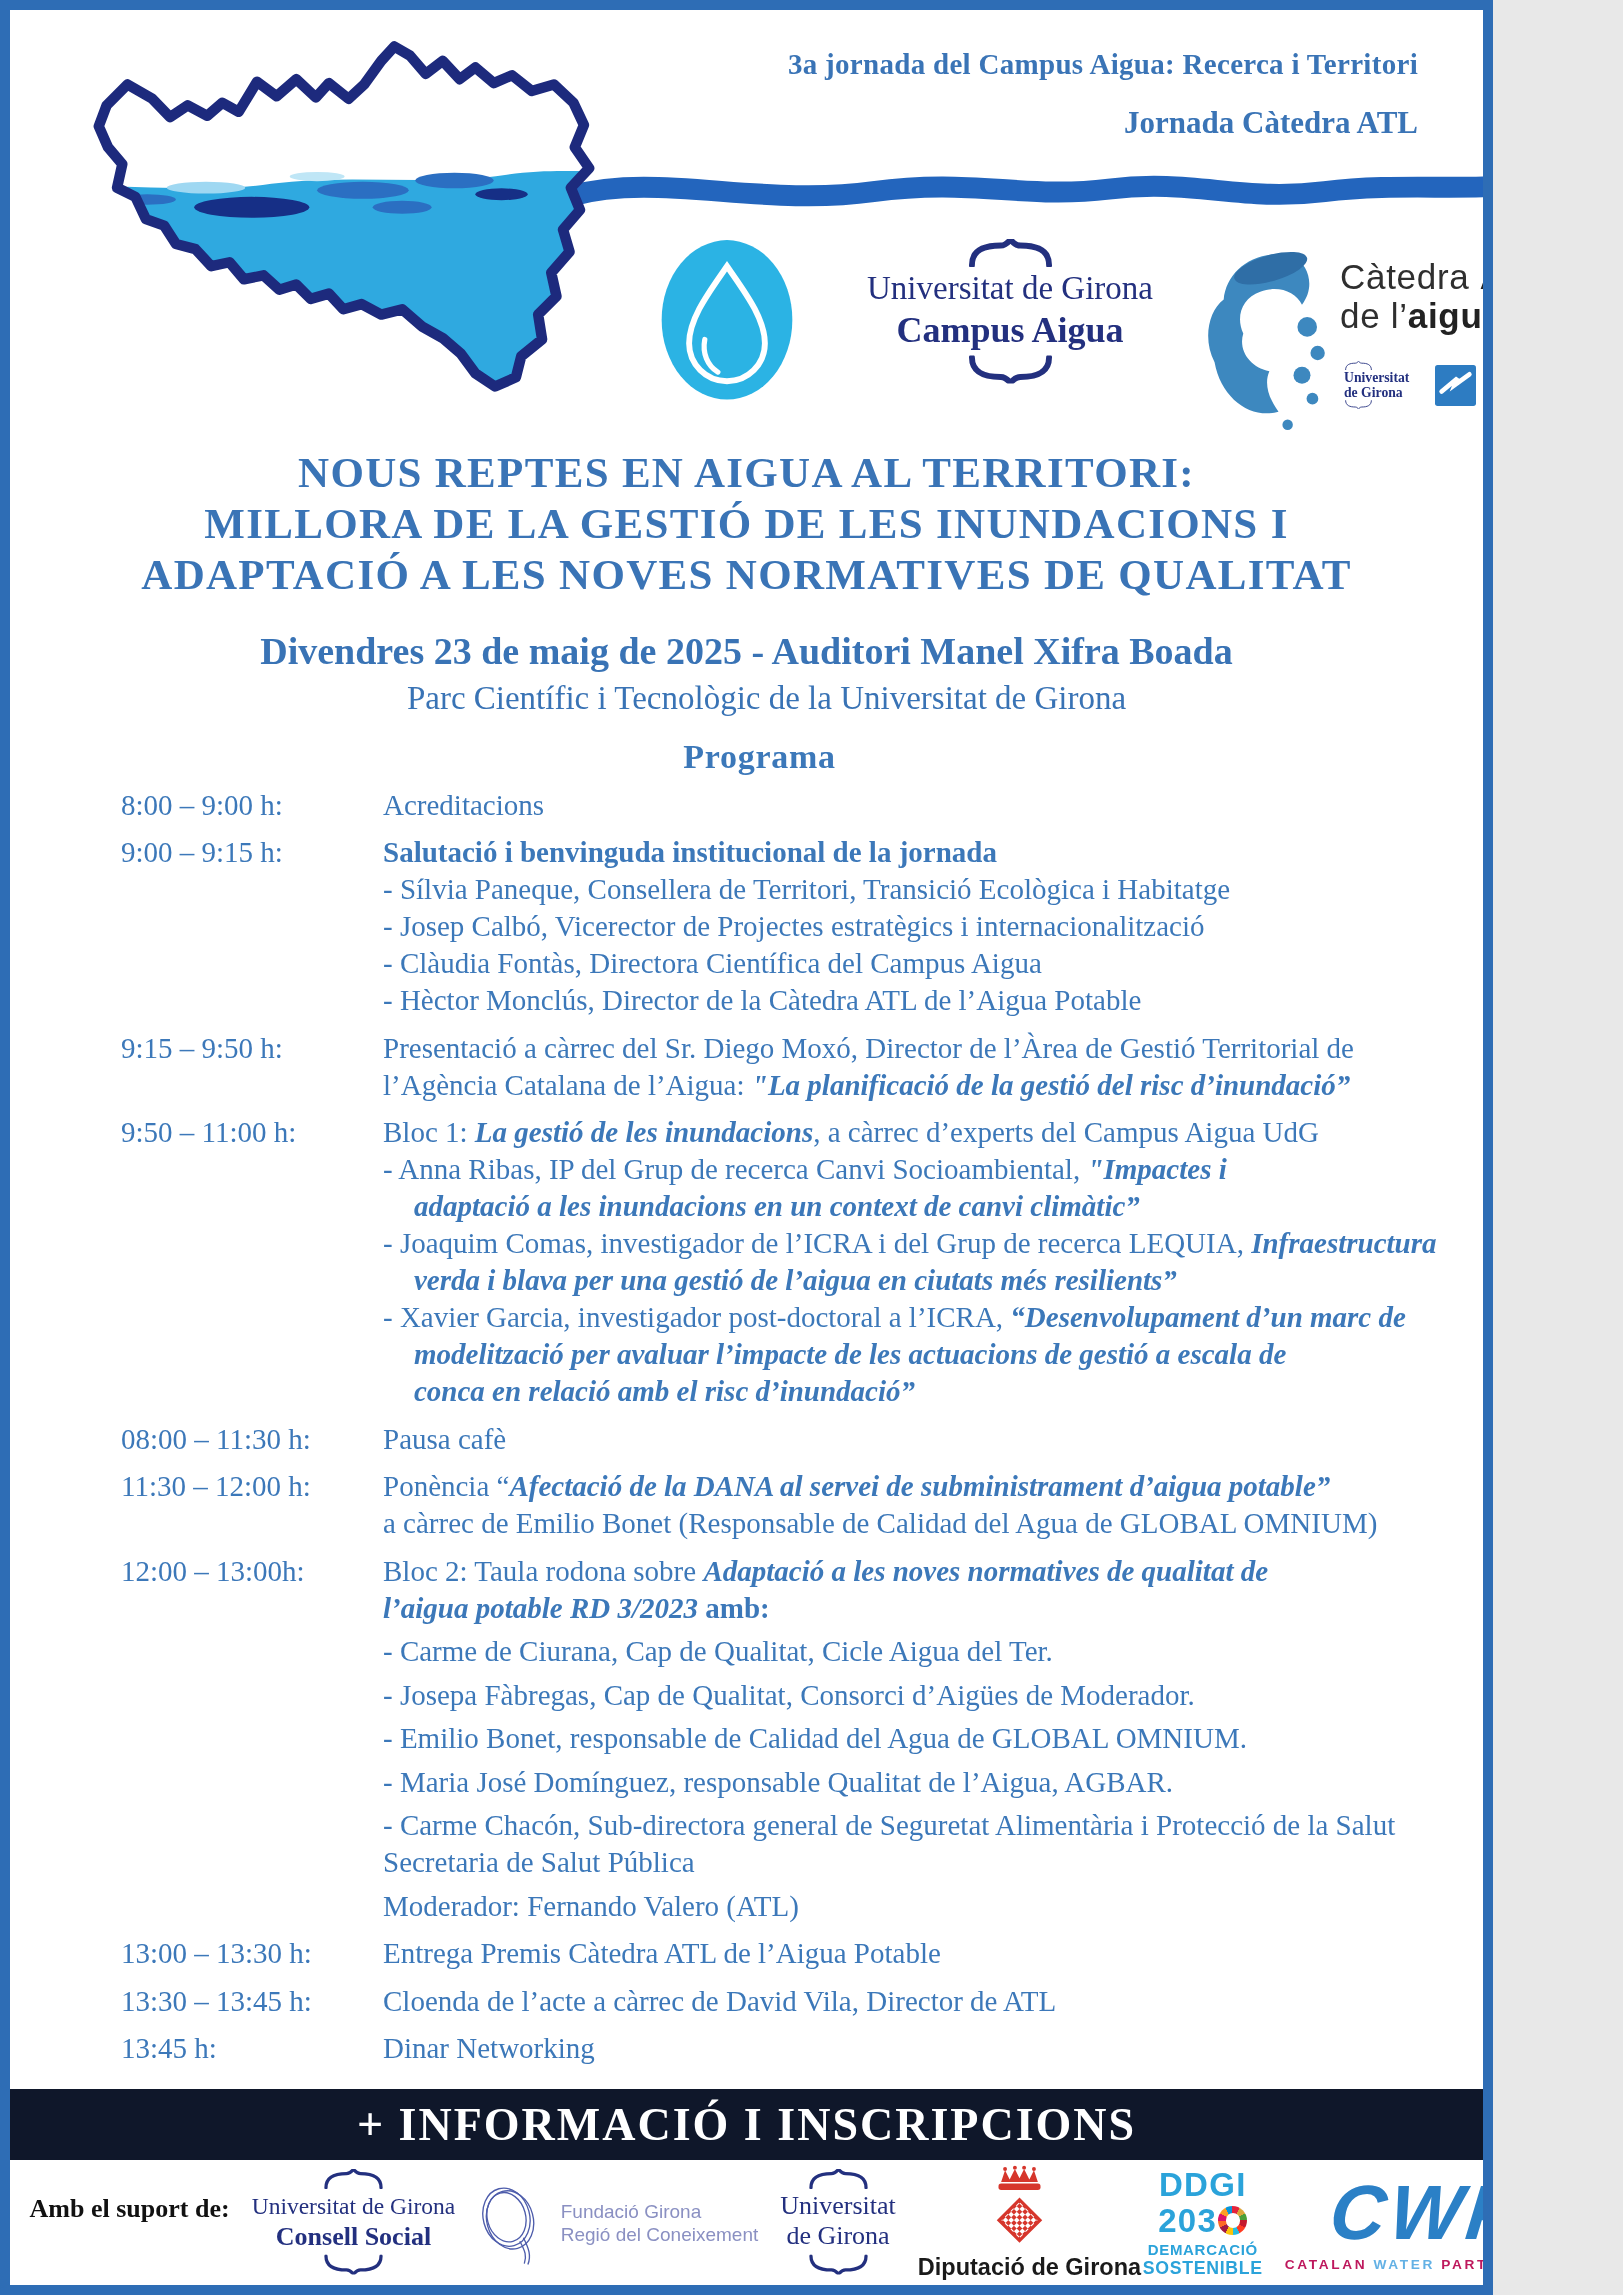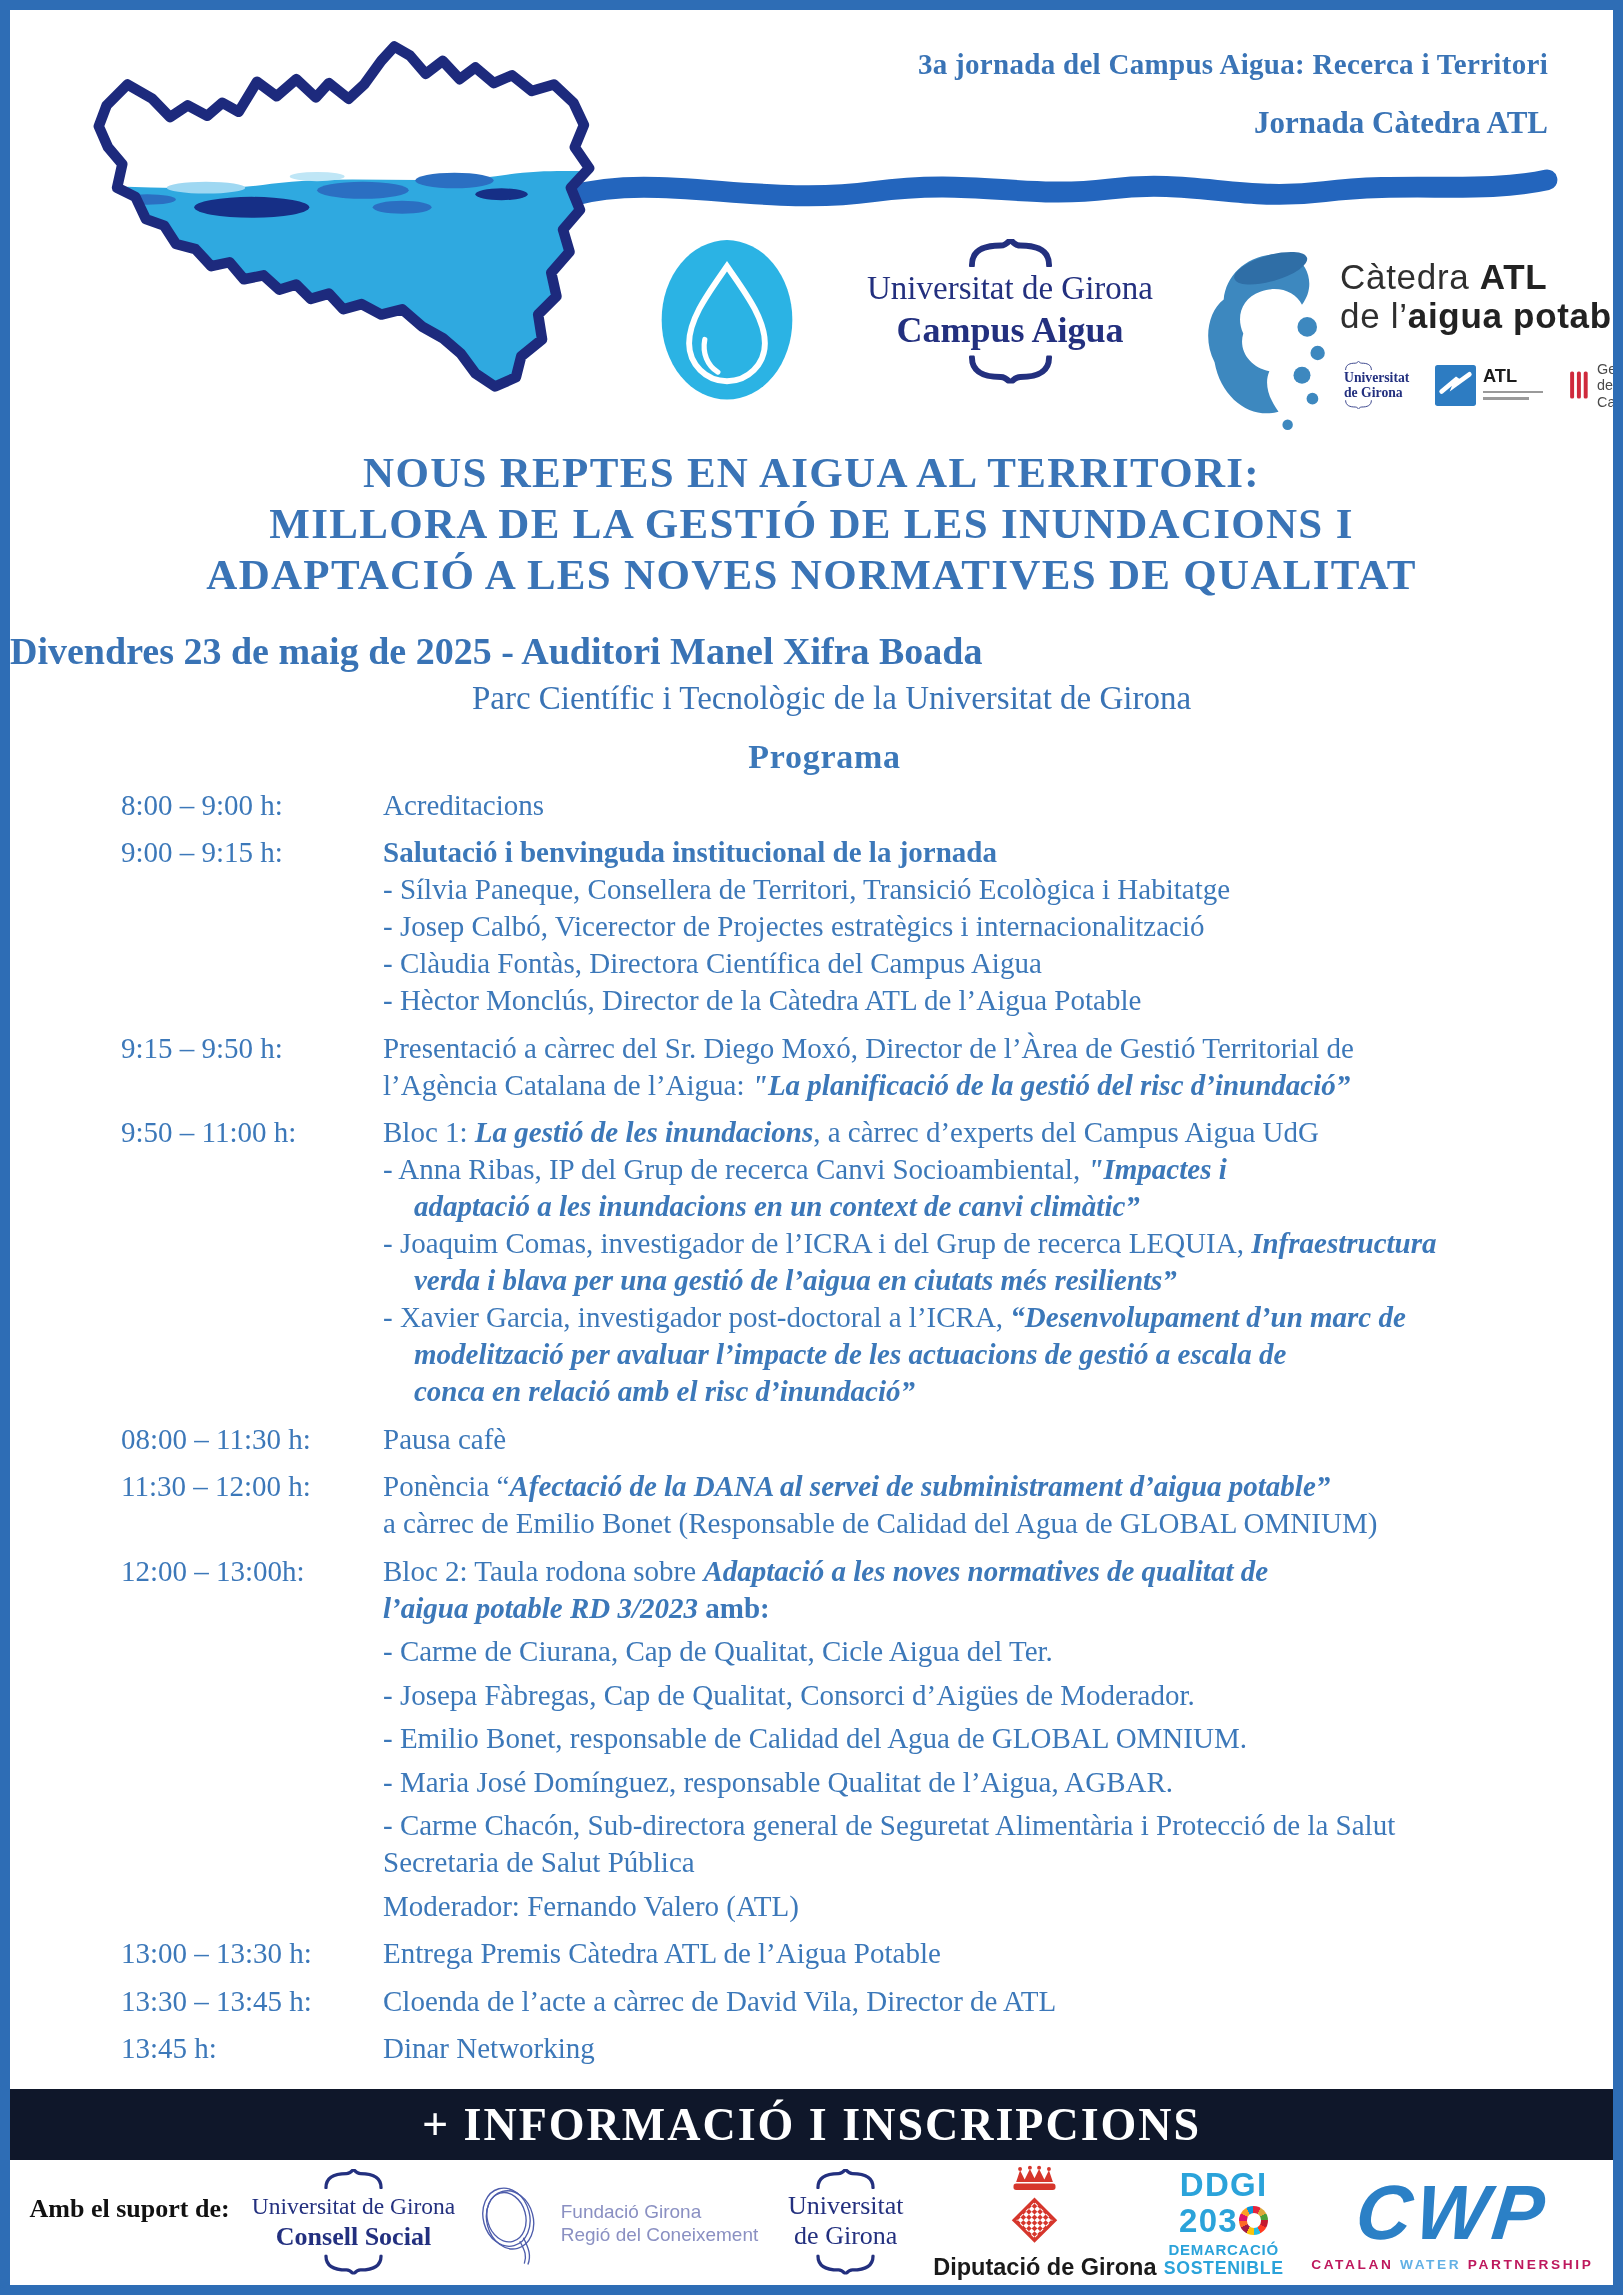--- a/index.html
+++ b/index.html
@@ -1,18 +1,18 @@
 <!DOCTYPE html>
 <html lang="ca" style="font-size:10.5px"><head>
 <meta charset="utf-8">
 <style>
   html,body{margin:0;padding:0;background:#e8e8e8;}
   .page{
     position:relative;
-    width:1623px;height:2295px;
+    width:1493px;height:2295px;
     box-sizing:border-box;
     background:#ffffff;
     border:10.5px solid #2e6db5;
     font-family:"Liberation Serif","DejaVu Serif",serif;
     overflow:hidden;
   }
   
   .ribbon-svg{position:absolute;left:556px;top:145px;}
   .map-svg{position:absolute;left:26px;top:9.2px;}
   .kicker{position:absolute;right:65px;top:38px;text-align:right;color:#3a74b6;}
@@ -31,21 +31,21 @@
   .catedra-subs{position:absolute;left:149px;top:122px;display:flex;align-items:center;gap:26px;}
   .sub-udg{color:#23307f;font-size:13.7px;line-height:15px;font-weight:700;text-align:left;}
   .sub-udg .bkt{display:block;}
   .sub-atl{display:flex;align-items:flex-start;gap:6.5px;}
   .sub-atl-txt{font-family:"Liberation Sans",sans-serif;font-weight:800;font-size:18.3px;color:#1c1c1c;}
   .sub-atl-bars{width:60px;height:2.6px;background:#9a9a9a;margin-top:3.9px;}
   .sub-gencat{display:flex;align-items:center;gap:7.8px;font-family:"Liberation Sans",sans-serif;font-size:14.4px;line-height:16.3px;color:#4a4a4a;}
   
   .title-block{position:absolute;left:0;right:0;top:437px;text-align:center;color:#3a74b6;}
   .title-line{font-size:43px;line-height:51px;font-weight:700;letter-spacing:1.3px;white-space:nowrap;}
-  .date-line{position:absolute;left:0;right:0;top:619px;color:#3973b5;font-size:38px;font-weight:700;white-space:nowrap;}
+  .date-line{position:absolute;left:0;right:0;top:619px;text-align:center;color:#3973b5;font-size:38px;font-weight:700;white-space:nowrap;}
   .venue-line{position:absolute;left:0;right:0;top:670px;text-align:center;color:#3973b5;font-size:33px;white-space:nowrap;padding-left:40px;}
   
   .program{position:absolute;left:111px;right:85px;top:727px;color:#3c78b9;}
   .prog-heading{text-align:center;font-size:34px;font-weight:700;line-height:39px;margin-bottom:10.5px;letter-spacing:0.7px;}
   .prog-row{display:flex;margin-top:10.5px;}
   .prog-row:first-of-type{margin-top:0;}
   .prog-time{flex:0 0 262px;font-size:29px;line-height:37px;white-space:nowrap;}
   .prog-content{flex:1;}
   .prog-line{font-size:29px;line-height:37px;white-space:nowrap;}
   .prog-line.cont{margin-left:31px;}

